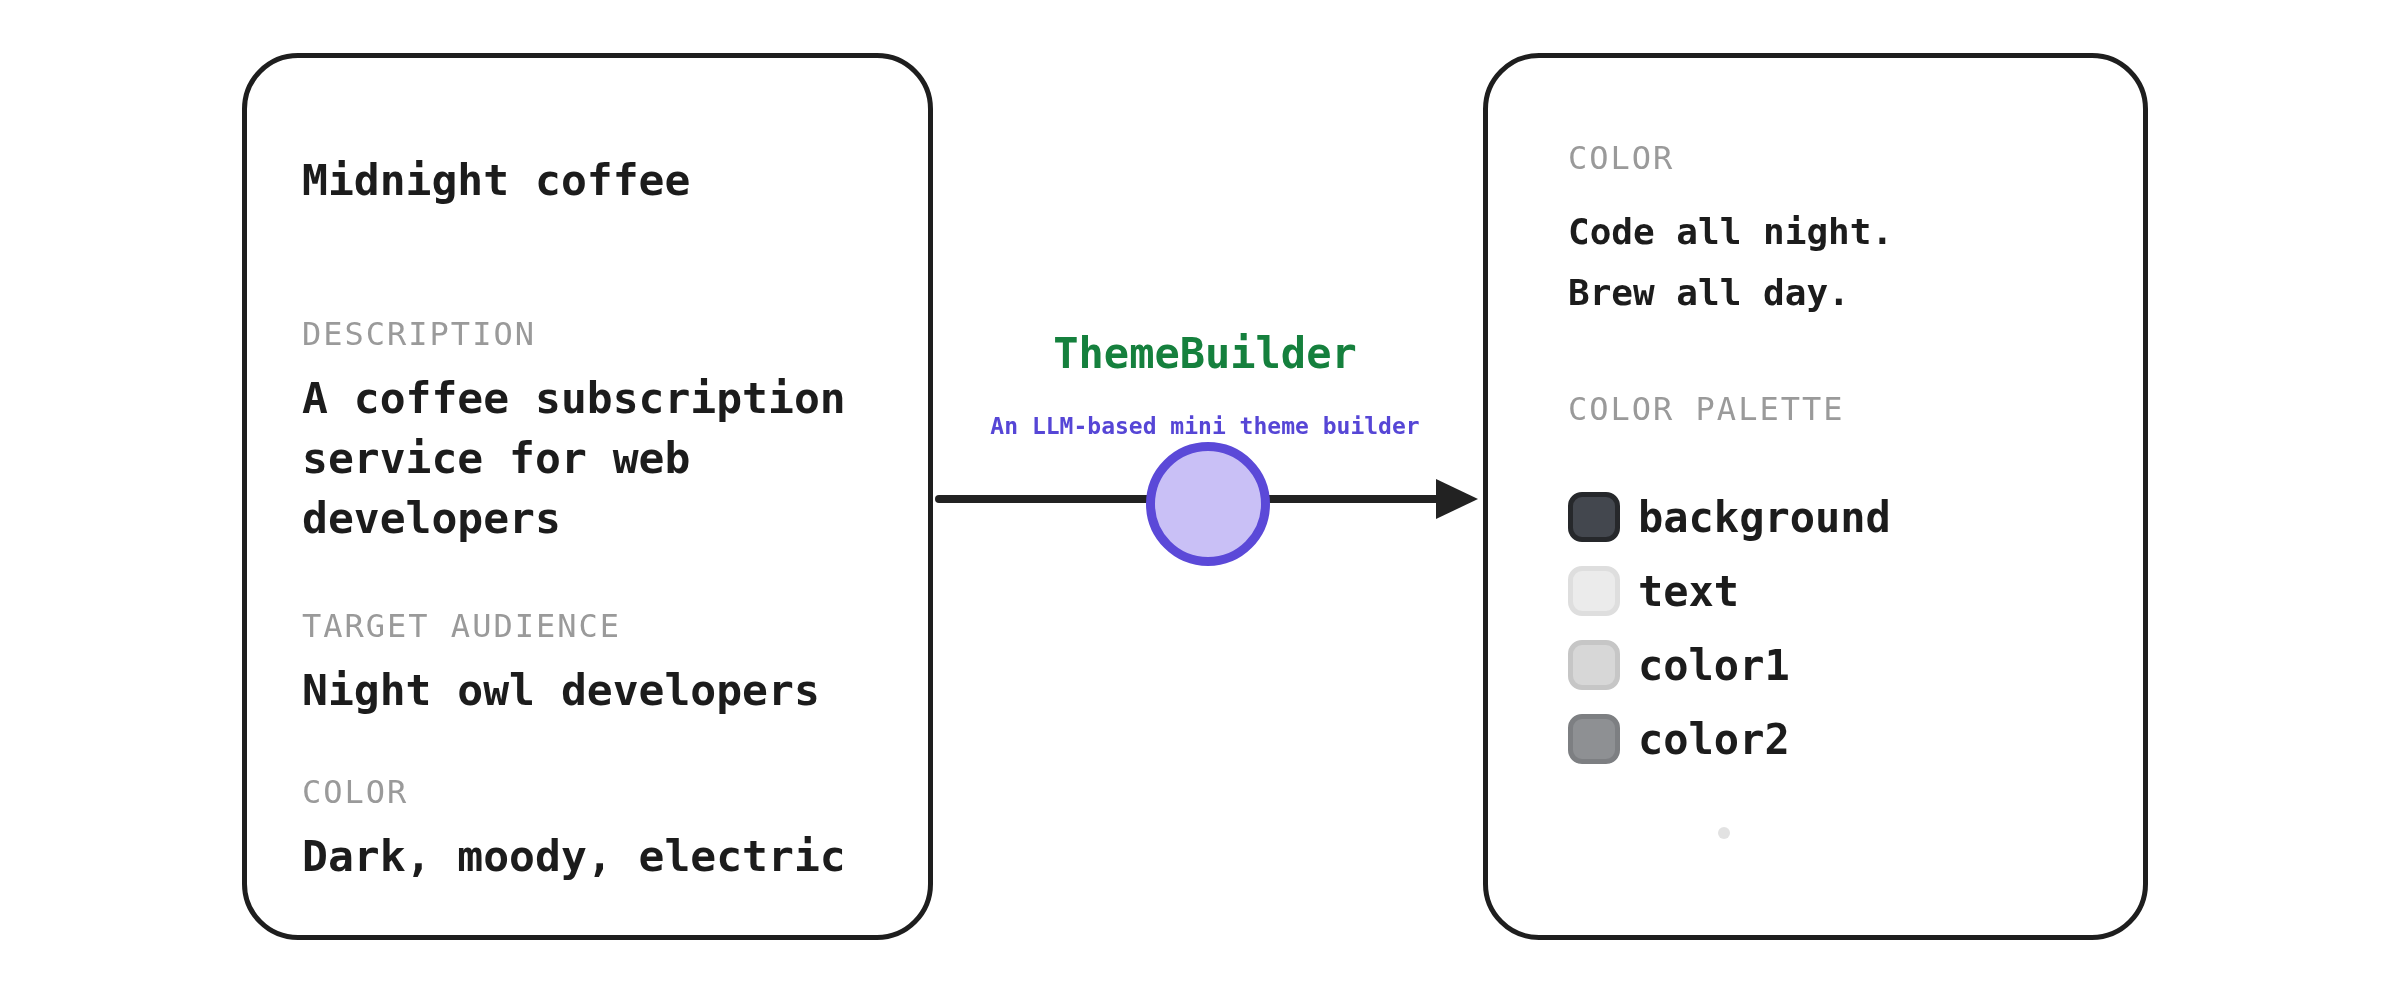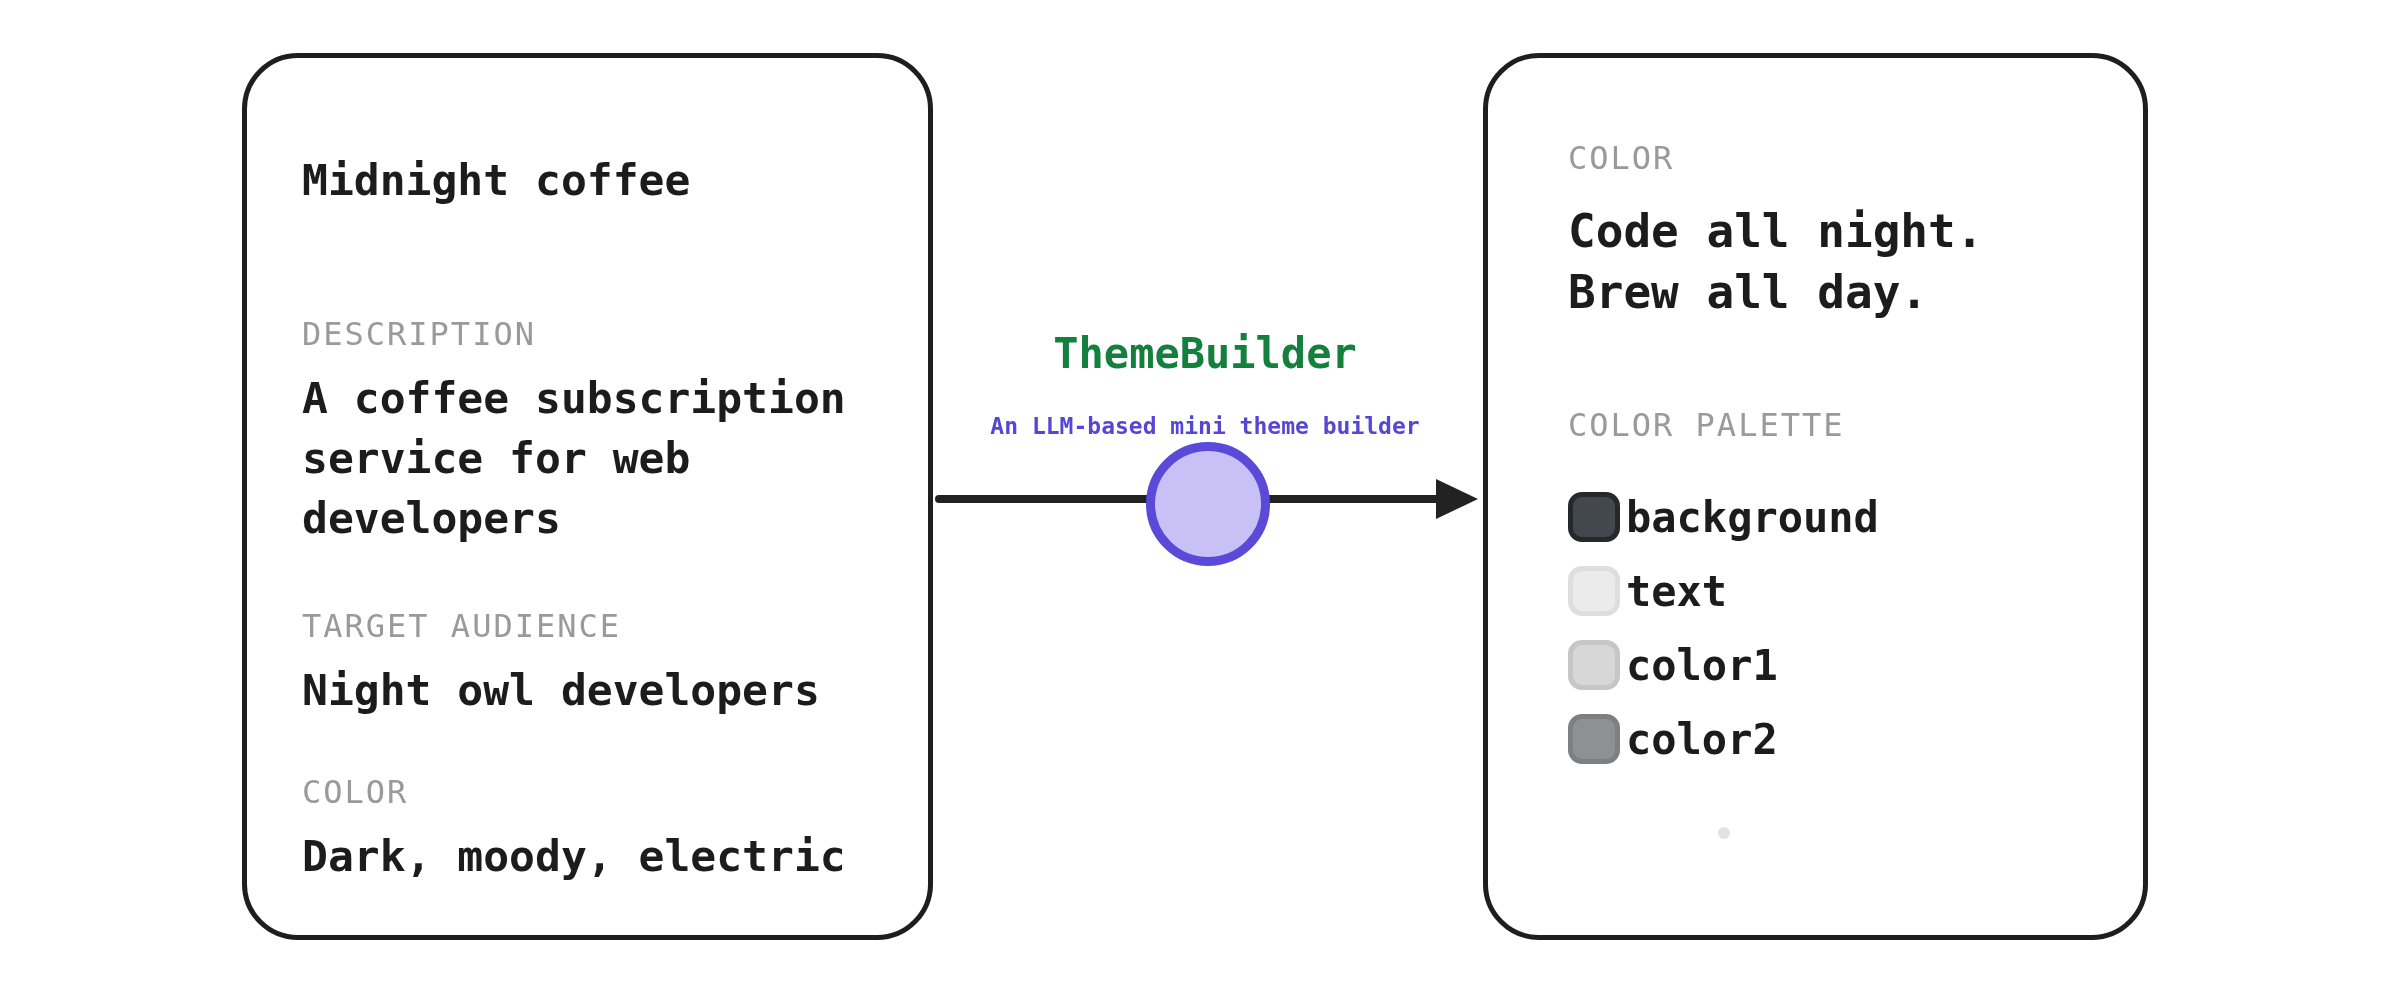--- a/index.html
+++ b/index.html
@@ -37,32 +37,32 @@
     font-size: 43px;
     line-height: 60px;
     font-weight: 700;
     color: #1c1c1c;
     width: 590px;
   }
 
   
   .motto-block { position: absolute; left: 80px; top: 80px; width: 540px; }
   .motto-line {
-    font-size: 46px;
+    font-size: 36px;
     line-height: 61px;
     font-weight: 700;
     color: #1c1c1c;
   }
   .motto-block .section-label { margin-bottom: 23px; }
-  .palette-label { position: absolute; left: 80px; top: 347px; }
+  .palette-label { position: absolute; left: 80px; top: 331px; }
   .palette-list { position: absolute; left: 80px; top: 433px; }
   .palette-row {
     display: flex;
     align-items: center;
-    gap: 6px;
+    gap: 18px;
     height: 52px;
     margin-bottom: 22px;
   }
   .swatch {
     width: 52px;
     height: 50px;
     border: 5px solid #888;
     border-radius: 14px;
     flex: 0 0 auto;
   }

